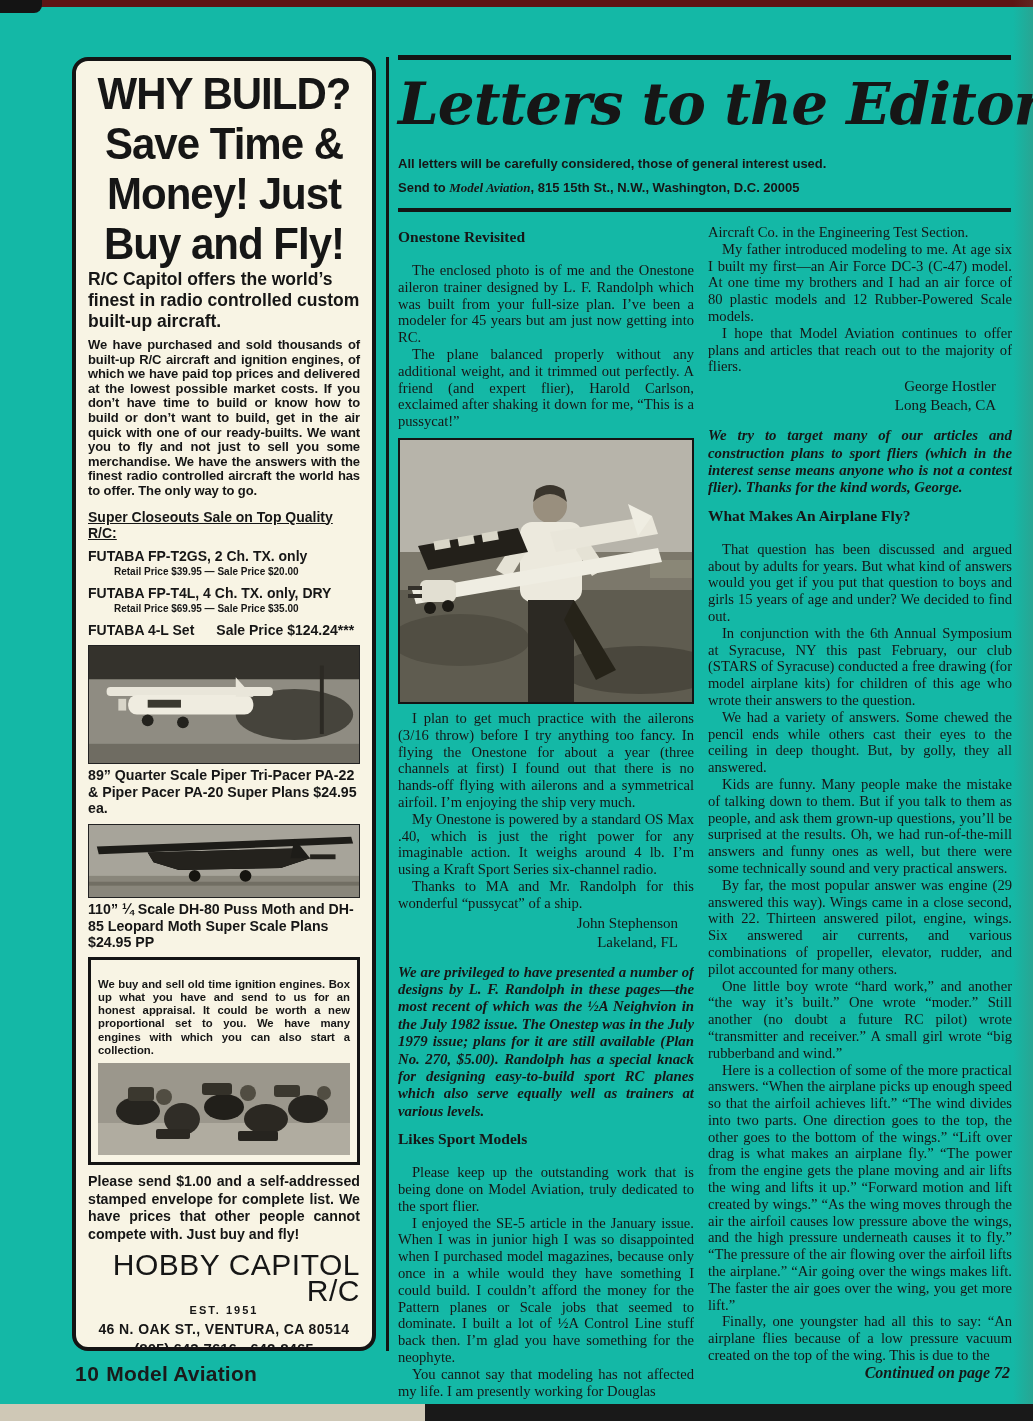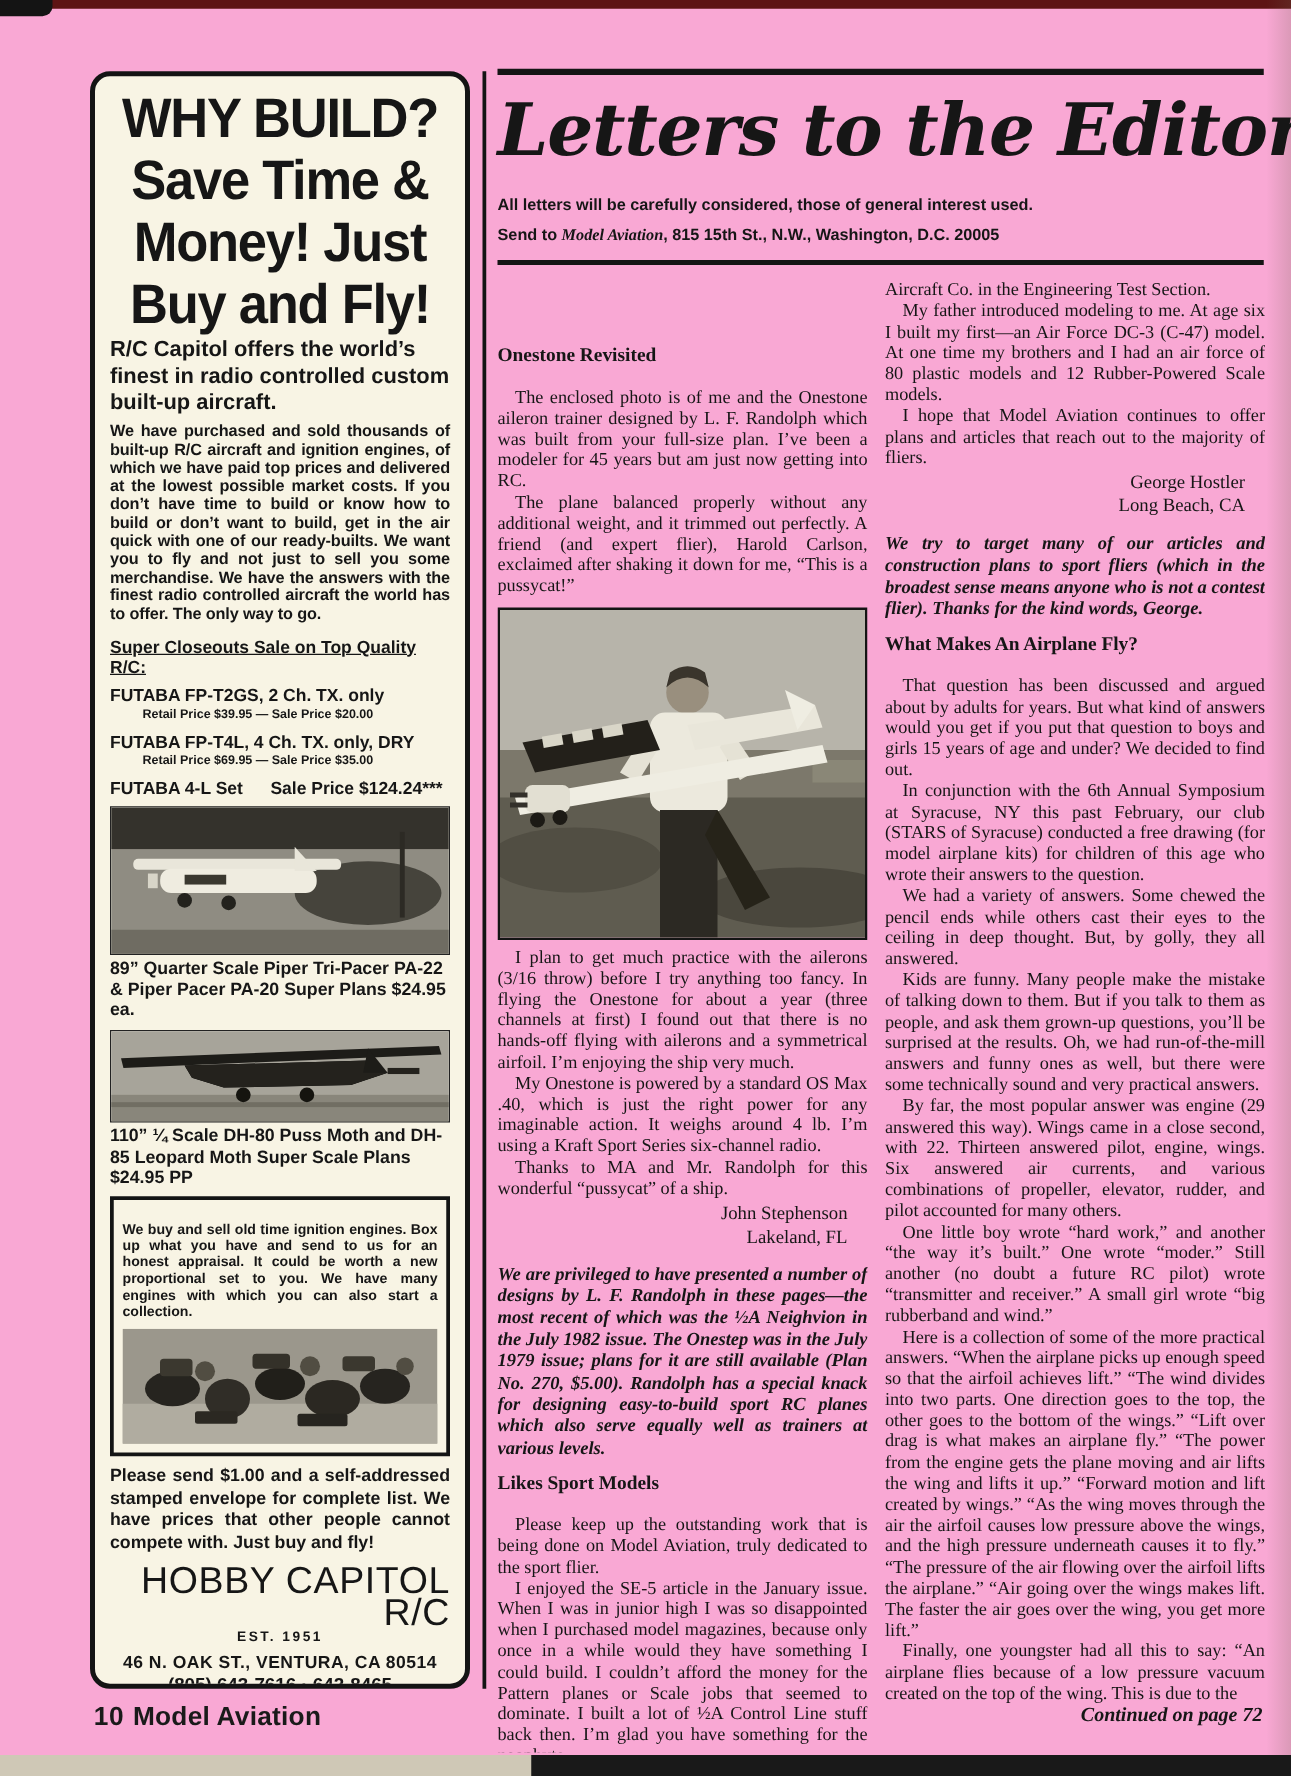--- a/index.html
+++ b/index.html
@@ -1,16 +1,16 @@
 <!DOCTYPE html>
 <html><head>
 <meta charset="utf-8">
 <style>
   html,body{margin:0;padding:0;background:#d8d2c2;}
-  #page{position:relative;width:1033px;height:1421px;background:#f9a8d4;overflow:hidden;
+  #page{position:relative;width:1033px;height:1421px;background:#14b8a6;overflow:hidden;
         font-family:"Liberation Sans",sans-serif;color:#161616;}
   
   .top-strip{position:absolute;left:0;top:0;width:1033px;height:7px;background:#5d1414;}
   .top-strip-black{position:absolute;left:0;top:0;width:42px;height:13px;background:#141414;border-radius:0 0 8px 0;}
   .right-shade{position:absolute;right:0;top:0;width:20px;height:1421px;
                background:linear-gradient(to right,rgba(0,0,0,0),rgba(110,100,80,0.22));}
   .bottom-light{position:absolute;left:0;top:1404px;width:430px;height:17px;background:#cfc8b6;}
   .bottom-dark{position:absolute;left:425px;top:1404px;width:608px;height:17px;background:#191919;}
 
   
@@ -46,21 +46,21 @@
                  font-family:"DejaVu Serif",serif;font-style:italic;font-weight:bold;
                  font-size:58px;line-height:84px;letter-spacing:-1px;white-space:nowrap;}
   .letters-intro{position:absolute;left:398px;top:152px;width:613px;
                  font-size:13px;font-weight:bold;line-height:24px;}
   .intro-italic{font-family:"Liberation Serif",serif;font-style:italic;font-weight:bold;}
   .rule-mid{position:absolute;left:398px;top:208px;width:613px;height:4px;background:#141414;}
 
   .letters-columns{position:absolute;left:398px;top:224px;width:614px;height:1178px;
                    display:flex;gap:14px;overflow:hidden;}
   .letter-col{overflow:hidden;}
-  .letter-col.c0{width:296px;margin-top:48px;}
+  .letter-col.c0{width:296px;}
   .letter-col.c1{width:304px;}
   .letter-heading{font-family:"Liberation Serif",serif;font-size:15.5px;font-weight:bold;
                   margin:10px 0 16px;}
   .letter-col > .letter-heading:first-child{margin-top:4px;}
   .para{font-family:"Liberation Serif",serif;font-size:14.6px;line-height:16.8px;
         text-align:justify;text-indent:14px;margin:0;}
   .para.flush{text-indent:0;}
   .editor-note{font-family:"Liberation Serif",serif;font-style:italic;font-weight:bold;
                font-size:14.8px;line-height:17.4px;text-align:justify;margin:12px 0 0;}
   .signature{font-family:"Liberation Serif",serif;font-size:15px;line-height:19px;
@@ -233,21 +233,21 @@
         <p class="para">You cannot say that modeling has not affected my life. I am presently working for Douglas</p>
       </div>
     <div class="letter-col c1">
         <p class="para flush">Aircraft Co. in the Engineering Test Section.</p>
         <p class="para">My father introduced modeling to me. At age six I built my first—an Air Force DC-3 (C-47) model. At one time my brothers and I had an air force of 80 plastic models and 12 Rubber-Powered Scale models.</p>
         <p class="para">I hope that Model Aviation continues to offer plans and articles that reach out to the majority of fliers.</p>
         <div class="signature">
           <div>George Hostler</div>
           <div>Long Beach, CA</div>
         </div>
-        <p class="editor-note">We try to target many of our articles and construction plans to sport fliers (which in the broadest sense means anyone who is not a contest flier). Thanks for the kind words, George.</p>
+        <p class="editor-note">We try to target many of our articles and construction plans to sport fliers (which in the interest sense means anyone who is not a contest flier). Thanks for the kind words, George.</p>
         <h3 class="letter-heading">What Makes An Airplane Fly?</h3>
         <p class="para">That question has been discussed and argued about by adults for years. But what kind of answers would you get if you put that question to boys and girls 15 years of age and under? We decided to find out.</p>
         <p class="para">In conjunction with the 6th Annual Symposium at Syracuse, NY this past February, our club (STARS of Syracuse) conducted a free drawing (for model airplane kits) for children of this age who wrote their answers to the question.</p>
         <p class="para">We had a variety of answers. Some chewed the pencil ends while others cast their eyes to the ceiling in deep thought. But, by golly, they all answered.</p>
         <p class="para">Kids are funny. Many people make the mistake of talking down to them. But if you talk to them as people, and ask them grown-up questions, you’ll be surprised at the results. Oh, we had run-of-the-mill answers and funny ones as well, but there were some technically sound and very practical answers.</p>
         <p class="para">By far, the most popular answer was engine (29 answered this way). Wings came in a close second, with 22. Thirteen answered pilot, engine, wings. Six answered air currents, and various combinations of propeller, elevator, rudder, and pilot accounted for many others.</p>
         <p class="para">One little boy wrote “hard work,” and another “the way it’s built.” One wrote “moder.” Still another (no doubt a future RC pilot) wrote “transmitter and receiver.” A small girl wrote “big rubberband and wind.”</p>
         <p class="para">Here is a collection of some of the more practical answers. “When the airplane picks up enough speed so that the airfoil achieves lift.” “The wind divides into two parts. One direction goes to the top, the other goes to the bottom of the wings.” “Lift over drag is what makes an airplane fly.” “The power from the engine gets the plane moving and air lifts the wing and lifts it up.” “Forward motion and lift created by wings.” “As the wing moves through the air the airfoil causes low pressure above the wings, and the high pressure underneath causes it to fly.” “The pressure of the air flowing over the airfoil lifts the airplane.” “Air going over the wings makes lift. The faster the air goes over the wing, you get more lift.”</p>
         <p class="para">Finally, one youngster had all this to say: “An airplane flies because of a low pressure vacuum created on the top of the wing. This is due to the</p>
         <div class="continued">Continued on page 72</div>

